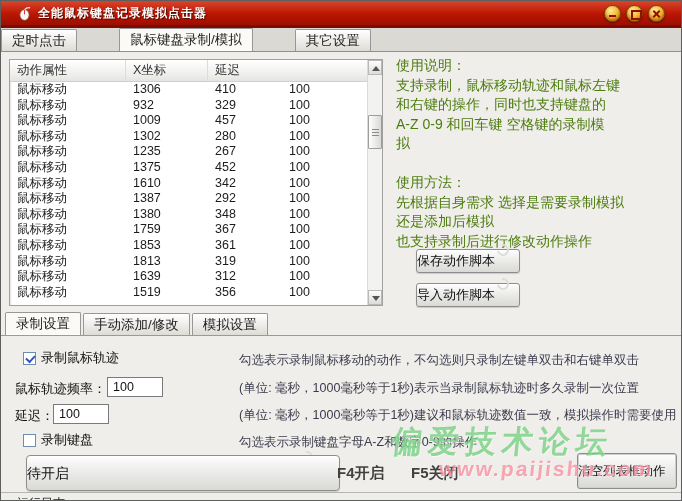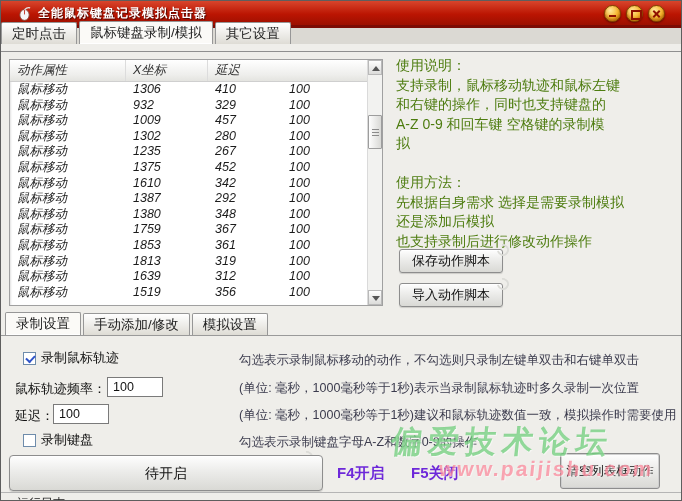--- a/index.html
+++ b/index.html
@@ -17,32 +17,32 @@
     background:radial-gradient(circle at 35% 30%,#ffe89a,#f6b52d 55%,#cf8c00);
     border:1px solid #7d4b00;box-shadow:inset 0 -2px 3px rgba(130,40,0,.45),0 1px 2px rgba(0,0,0,.45);}
   .wbtn.min::after{content:"";position:absolute;left:4px;bottom:4px;width:7px;height:2px;background:#8f1200;}
   .wbtn.max::after{content:"";position:absolute;left:4px;top:4px;width:7px;height:6px;border:2px solid #8f1200;}
   .wbtn.cls::before,.wbtn.cls::after{content:"";position:absolute;left:3px;top:7px;width:9px;height:2px;background:#8f1200;}
   .wbtn.cls::before{transform:rotate(45deg);} .wbtn.cls::after{transform:rotate(-45deg);}
   .redstrip{position:absolute;left:0;top:24px;width:100%;height:3px;background:#7c0b04;}
 
   
   .tabstrip{position:absolute;left:0;width:100%;display:flex;align-items:flex-end;}
-  .tabstrip.top{top:27px;height:16px;background:#dbd9d3;}
+  .tabstrip.top{top:27px;height:23px;background:#dbd9d3;gap:40px;}
   .tab{height:22px;line-height:21px;padding:0 10px;font-size:13.5px;color:#222;
     background:linear-gradient(#ffffff,#dedcd5);border:1px solid #979797;border-bottom:none;
     border-radius:2px 2px 0 0;margin-right:2px;cursor:pointer;white-space:nowrap;}
   .tab.active{background:#fbfaf7;height:23px;line-height:22px;position:relative;z-index:3;
     box-shadow:0 -1px 0 #fff inset;}
   .pageline{position:absolute;left:0;top:50px;width:100%;height:0;border-top:1px solid #8f8f8f;z-index:1;}
   .tabstrip.bottom{top:311px;height:24px;background:transparent;border-bottom:1px solid #9a9a9a;padding-left:4px;}
 
   
   .listview{position:absolute;left:8px;top:58px;width:374px;height:247px;background:#fff;
-    border:1px solid #a0a0a0;box-shadow:inset 1px 1px 2px rgba(0,0,0,.12);font-style:italic;}
+    border:1px solid #a0a0a0;box-shadow:inset 1px 1px 2px rgba(0,0,0,.12);}
   .lv-head{position:absolute;left:0;top:0;right:15px;height:22px;display:flex;
     background:linear-gradient(#ffffff,#eeeeec 70%,#e4e4e0);border-bottom:1px solid #cfcfcf;}
   .hcell{font-size:12.5px;color:#333;line-height:21px;padding-left:7px;border-right:1px solid #dcdcdc;cursor:pointer;}
   .c0{width:116px;} .c1{width:82px;} .c2{width:74px;} .c3{width:85px;border-right:none;}
   .lv-body{position:absolute;left:0;top:22px;right:15px;bottom:0;overflow:hidden;}
   .trow{display:flex;height:15.6px;cursor:default;}
   .tcell{font-size:12.5px;color:#1c1c1c;line-height:15.5px;padding-left:7px;overflow:hidden;white-space:nowrap;}
   
   .vscroll{position:absolute;right:0;top:0;bottom:0;width:15px;background:#f2f2f0;border-left:1px solid #dadada;}
   .sbtn{position:absolute;left:0;width:14px;height:15px;background:linear-gradient(#fdfdfd,#dcdcda);
@@ -55,42 +55,42 @@
   .sthumb{position:absolute;left:0;top:55px;width:14px;height:34px;cursor:grab;
     background:linear-gradient(90deg,#fdfdfd,#d9d9d6);border:1px solid #9d9d9d;border-radius:1px;}
   .sthumb::after{content:"";position:absolute;left:3px;top:13px;width:7px;height:1px;background:#8a8a8a;
     box-shadow:0 3px 0 #8a8a8a,0 6px 0 #8a8a8a;}
 
   
   .info{position:absolute;left:395px;top:55px;width:282px;font-size:14px;line-height:19.5px;
     color:#4d7c0f;white-space:pre-line;}
 
   
-  .btn{position:absolute;border:1px solid #8d8d8d;border-radius:3px;color:#111;cursor:pointer;text-align:center;
-    background:linear-gradient(#fefefe,#ececea 45%,#d9d9d5);box-shadow:inset 0 1px 0 #fff,0 1px 1px rgba(0,0,0,.15);}
+  .btn{position:absolute;border:1px solid #8d8d8d;border-radius:3px;color:#111;cursor:pointer;
+    background:linear-gradient(#fefefe,#ececea 45%,#d9d9d5);box-shadow:inset 0 1px 0 #fff,0 1px 1px rgba(0,0,0,.15);margin-left:17px;}
   .btn-save{left:398px;top:248px;width:104px;height:24px;font-size:13px;line-height:22px;}
   .btn-import{left:398px;top:282px;width:104px;height:24px;font-size:13px;line-height:22px;}
   .btn-status{left:8px;top:454px;width:314px;height:36px;font-size:14px;line-height:34px;border-radius:4px;}
   .btn-clear{left:559px;top:452px;width:100px;height:36px;font-size:12.5px;line-height:34px;
     box-shadow:inset 0 0 0 1px #cfcfcf;}
   .deco{position:absolute;width:12px;height:12px;border:2px solid #dcdcd8;border-radius:50%;
     border-left-color:transparent;transform:rotate(35deg);}
 
   
   .chkrow{position:absolute;display:flex;align-items:center;gap:5px;}
   .chk{width:13px;height:13px;background:#fff;border:1px solid #6e8cab;position:relative;cursor:pointer;flex:0 0 auto;}
   .chk.checked::after{content:"";position:absolute;left:2px;top:2px;width:7px;height:4px;
     border-left:2px solid #2f54c9;border-bottom:2px solid #2f54c9;transform:rotate(-47deg);}
   .lbl{font-size:13px;color:#111;}
   .hint{position:absolute;font-size:12.5px;color:#3b3b4d;white-space:nowrap;}
   .field{position:absolute;width:56px;height:20px;border:1px solid #7a7a7a;background:#fff;
     font-size:12.5px;padding:0 0 0 5px;color:#111;}
 
   
-  .hotkey{position:absolute;font-size:15px;font-weight:600;color:#6d28d9;}
+  .hotkey{position:absolute;font-size:15px;font-weight:600;color:#404040;}
   .bottomline{position:absolute;left:0;top:491px;width:100%;border-top:1px solid #b5b5b5;}
   .runlog{position:absolute;left:16px;top:494px;font-size:12px;color:#222;}
 
   
   .wm1{position:absolute;left:390px;top:420px;font-size:31px;font-weight:bold;letter-spacing:6px;
     color:rgba(80,195,95,.62);text-shadow:1px 1px 1px rgba(255,255,255,.65);transform:skewX(-6deg);z-index:9;pointer-events:none;}
   .wm2{position:absolute;left:438px;top:456px;font-size:21px;font-weight:bold;letter-spacing:2px;
     color:rgba(250,122,142,.66);text-shadow:1px 1px 1px rgba(255,255,255,.5);transform:skewX(-6deg);z-index:9;pointer-events:none;}
 </style>
 </head>

